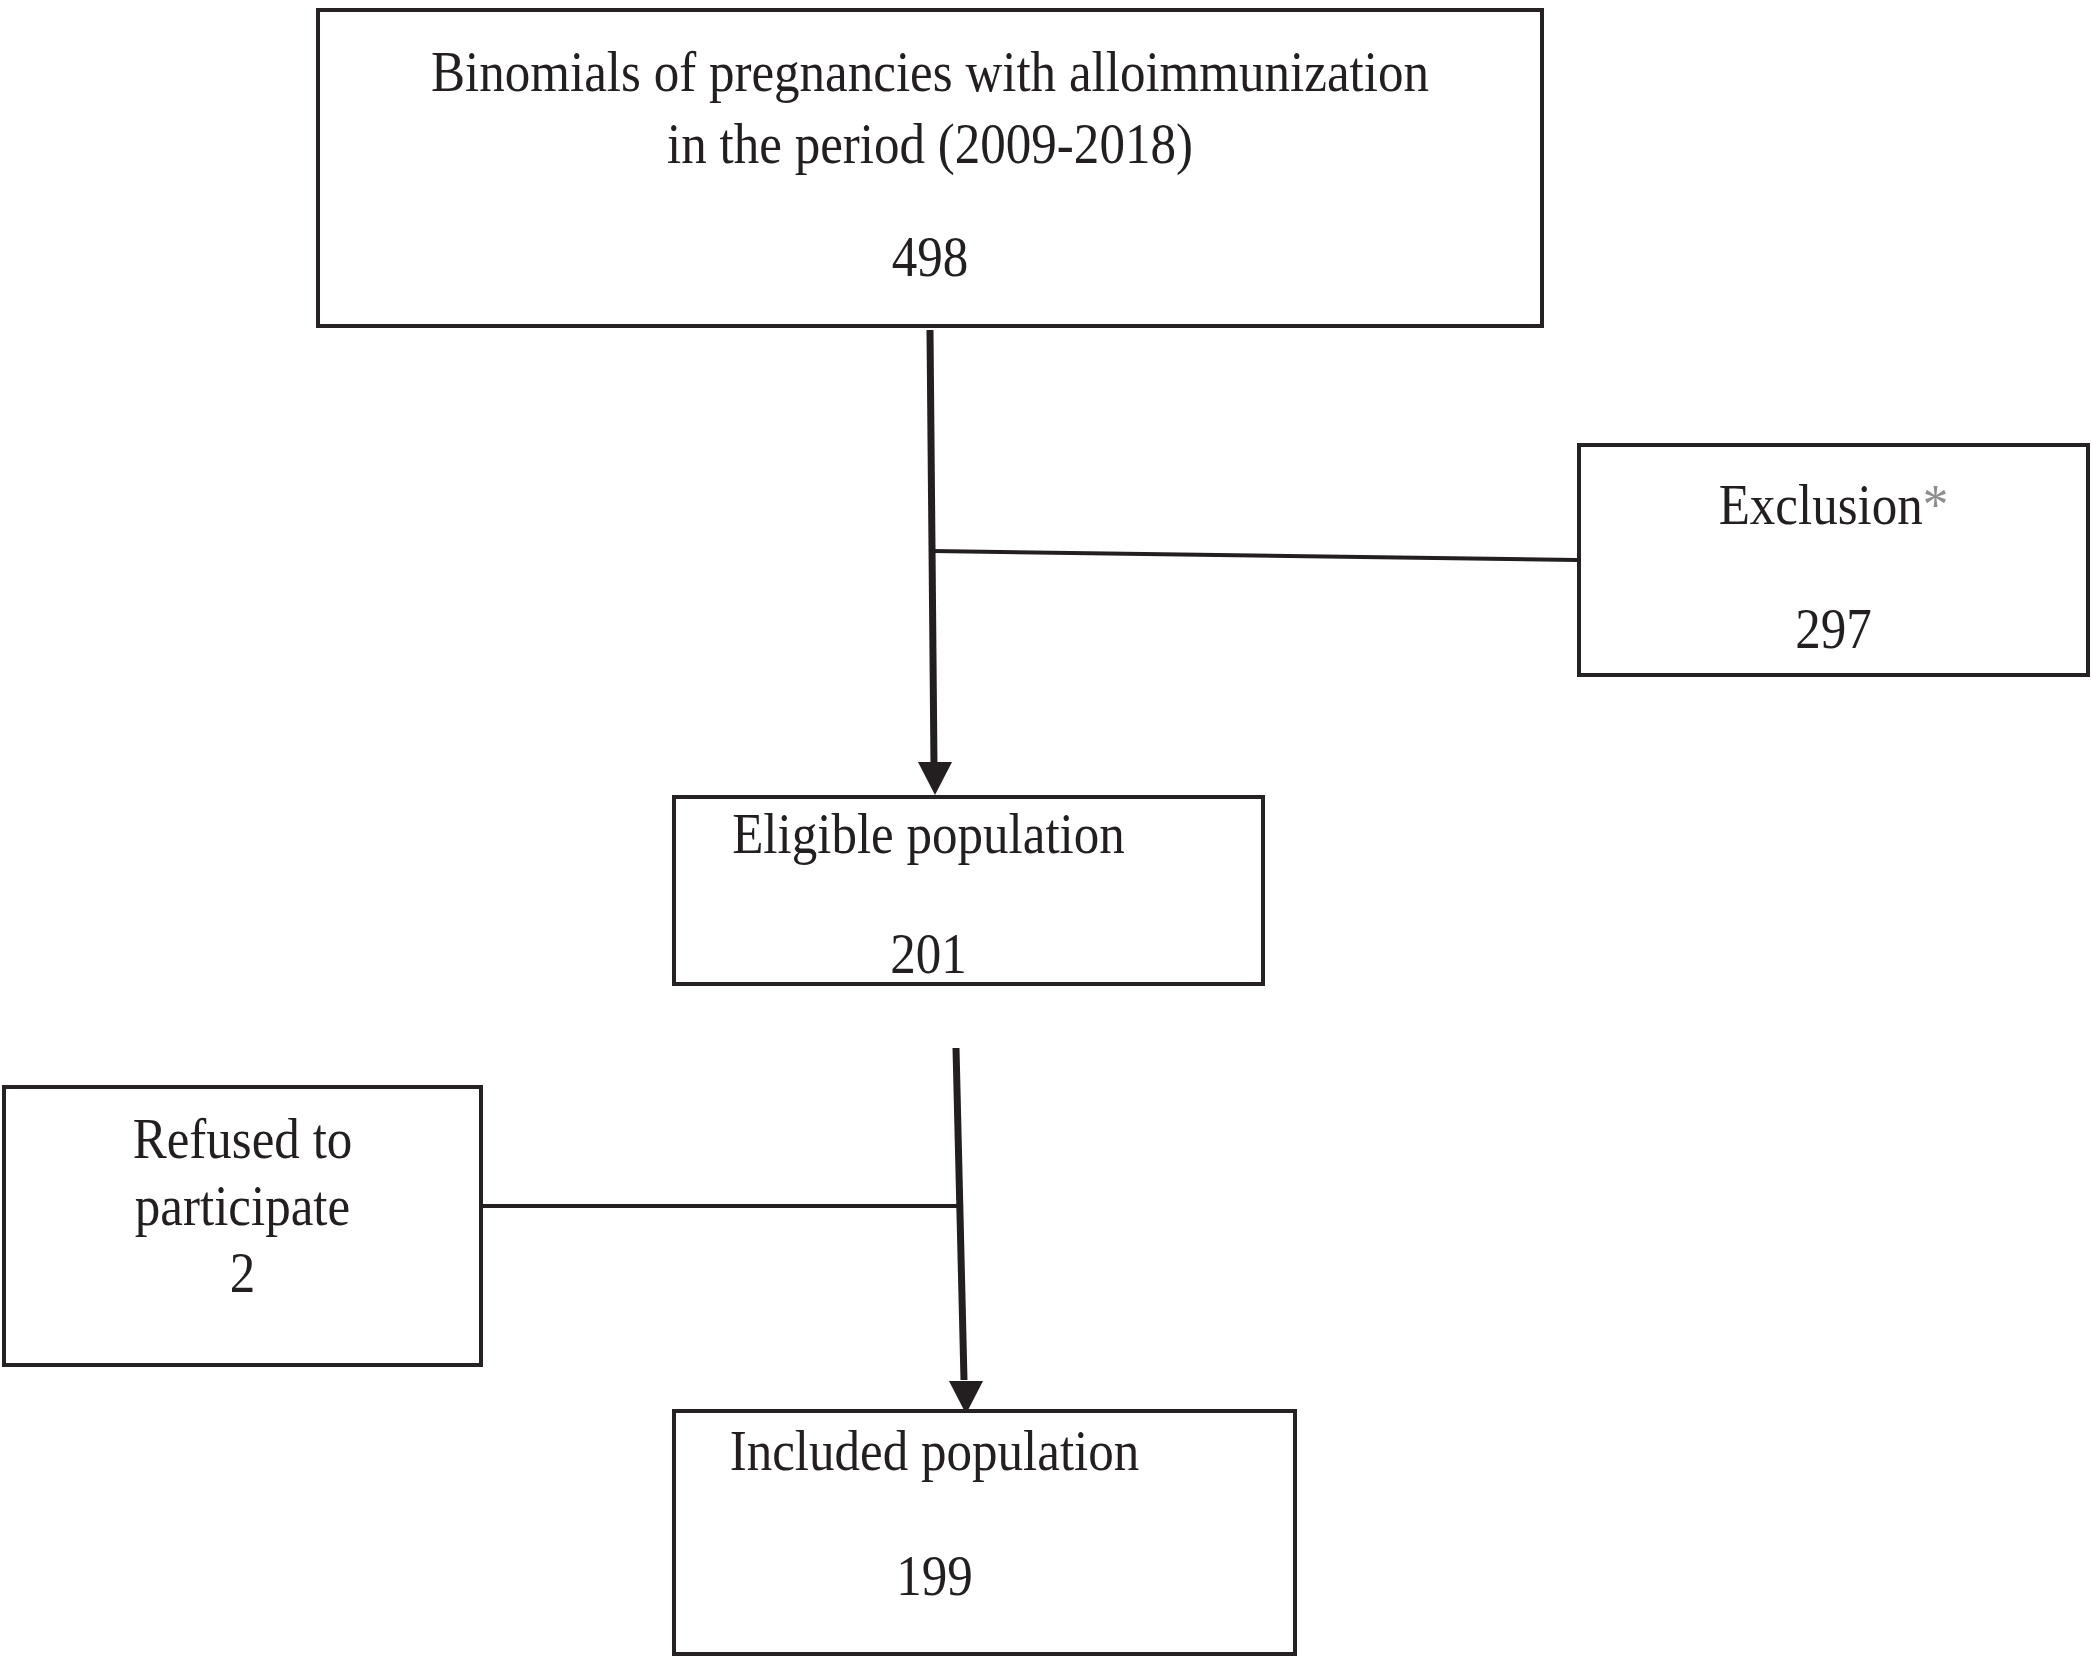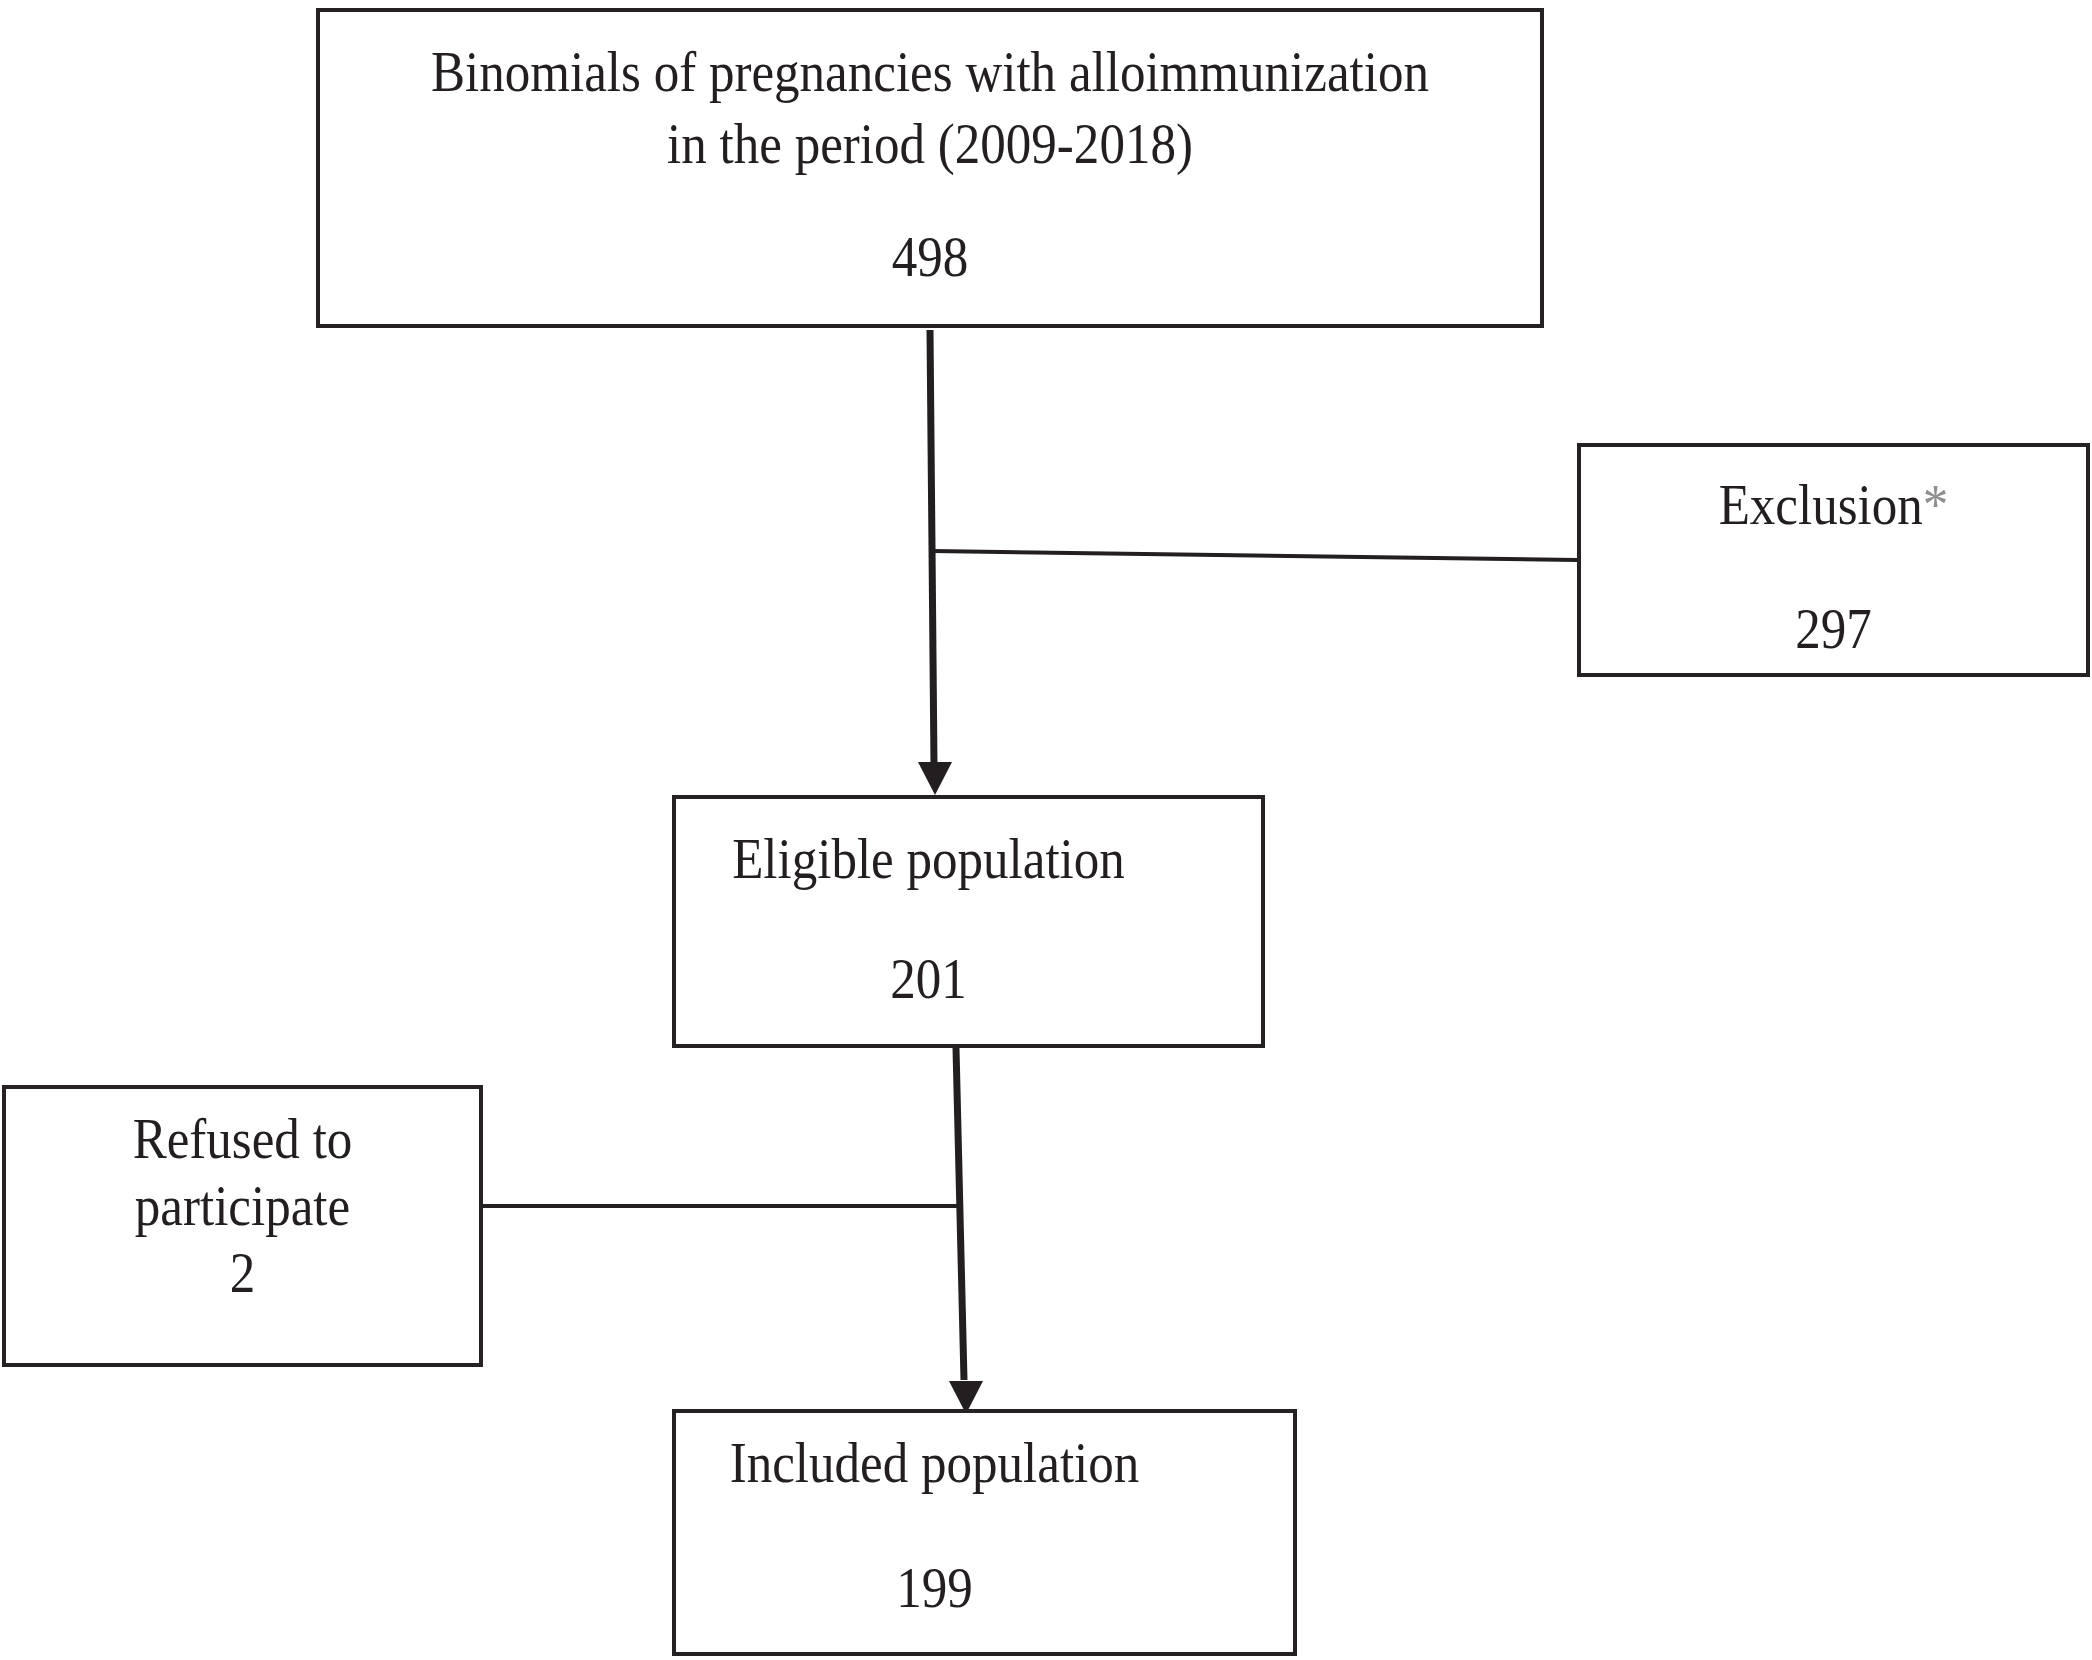--- a/index.html
+++ b/index.html
@@ -28,25 +28,25 @@
     transform: scaleX(0.88);
     transform-origin: 50% 50%;
   }
   .lbl   { line-height: 70px; }
   .num   { line-height: 70px; }
   
   #source-box    { left: 316px;  top: 8px;    width: 1228px; height: 320px; padding-top: 24px; }
   #source-box .num        { margin-top: 42px; }
   #exclusion-box { left: 1577px; top: 443px;  width: 513px;  height: 234px; padding-top: 23px; }
   #exclusion-box .num     { margin-top: 54px; }
-  #eligible-box  { left: 672px;  top: 795px;  width: 593px;  height: 253px; padding-top: 25px; padding-right: 80px; }
+  #eligible-box  { left: 672px;  top: 795px;  width: 593px;  height: 191px; padding-right: 80px; }
   #eligible-box .num      { margin-top: 50px; }
   #refused-box   { left: 2px;    top: 1085px; width: 481px;  height: 282px; padding-top: 16px; }
   #refused-box .tline     { line-height: 67px; }
-  #included-box  { left: 672px;  top: 1409px; width: 625px;  height: 247px; padding-top: 15px; padding-right: 100px; }
+  #included-box  { left: 672px;  top: 1409px; width: 625px;  height: 247px; padding-top: 3px; padding-right: 100px; }
   #included-box .num      { margin-top: 55px; }
   .asterisk { color: #8e8e90; }
   #connector-layer {
     position: absolute;
     left: 0; top: 0;
     width: 2092px; height: 1660px;
     pointer-events: none;
   }
 </style>
 </head>

